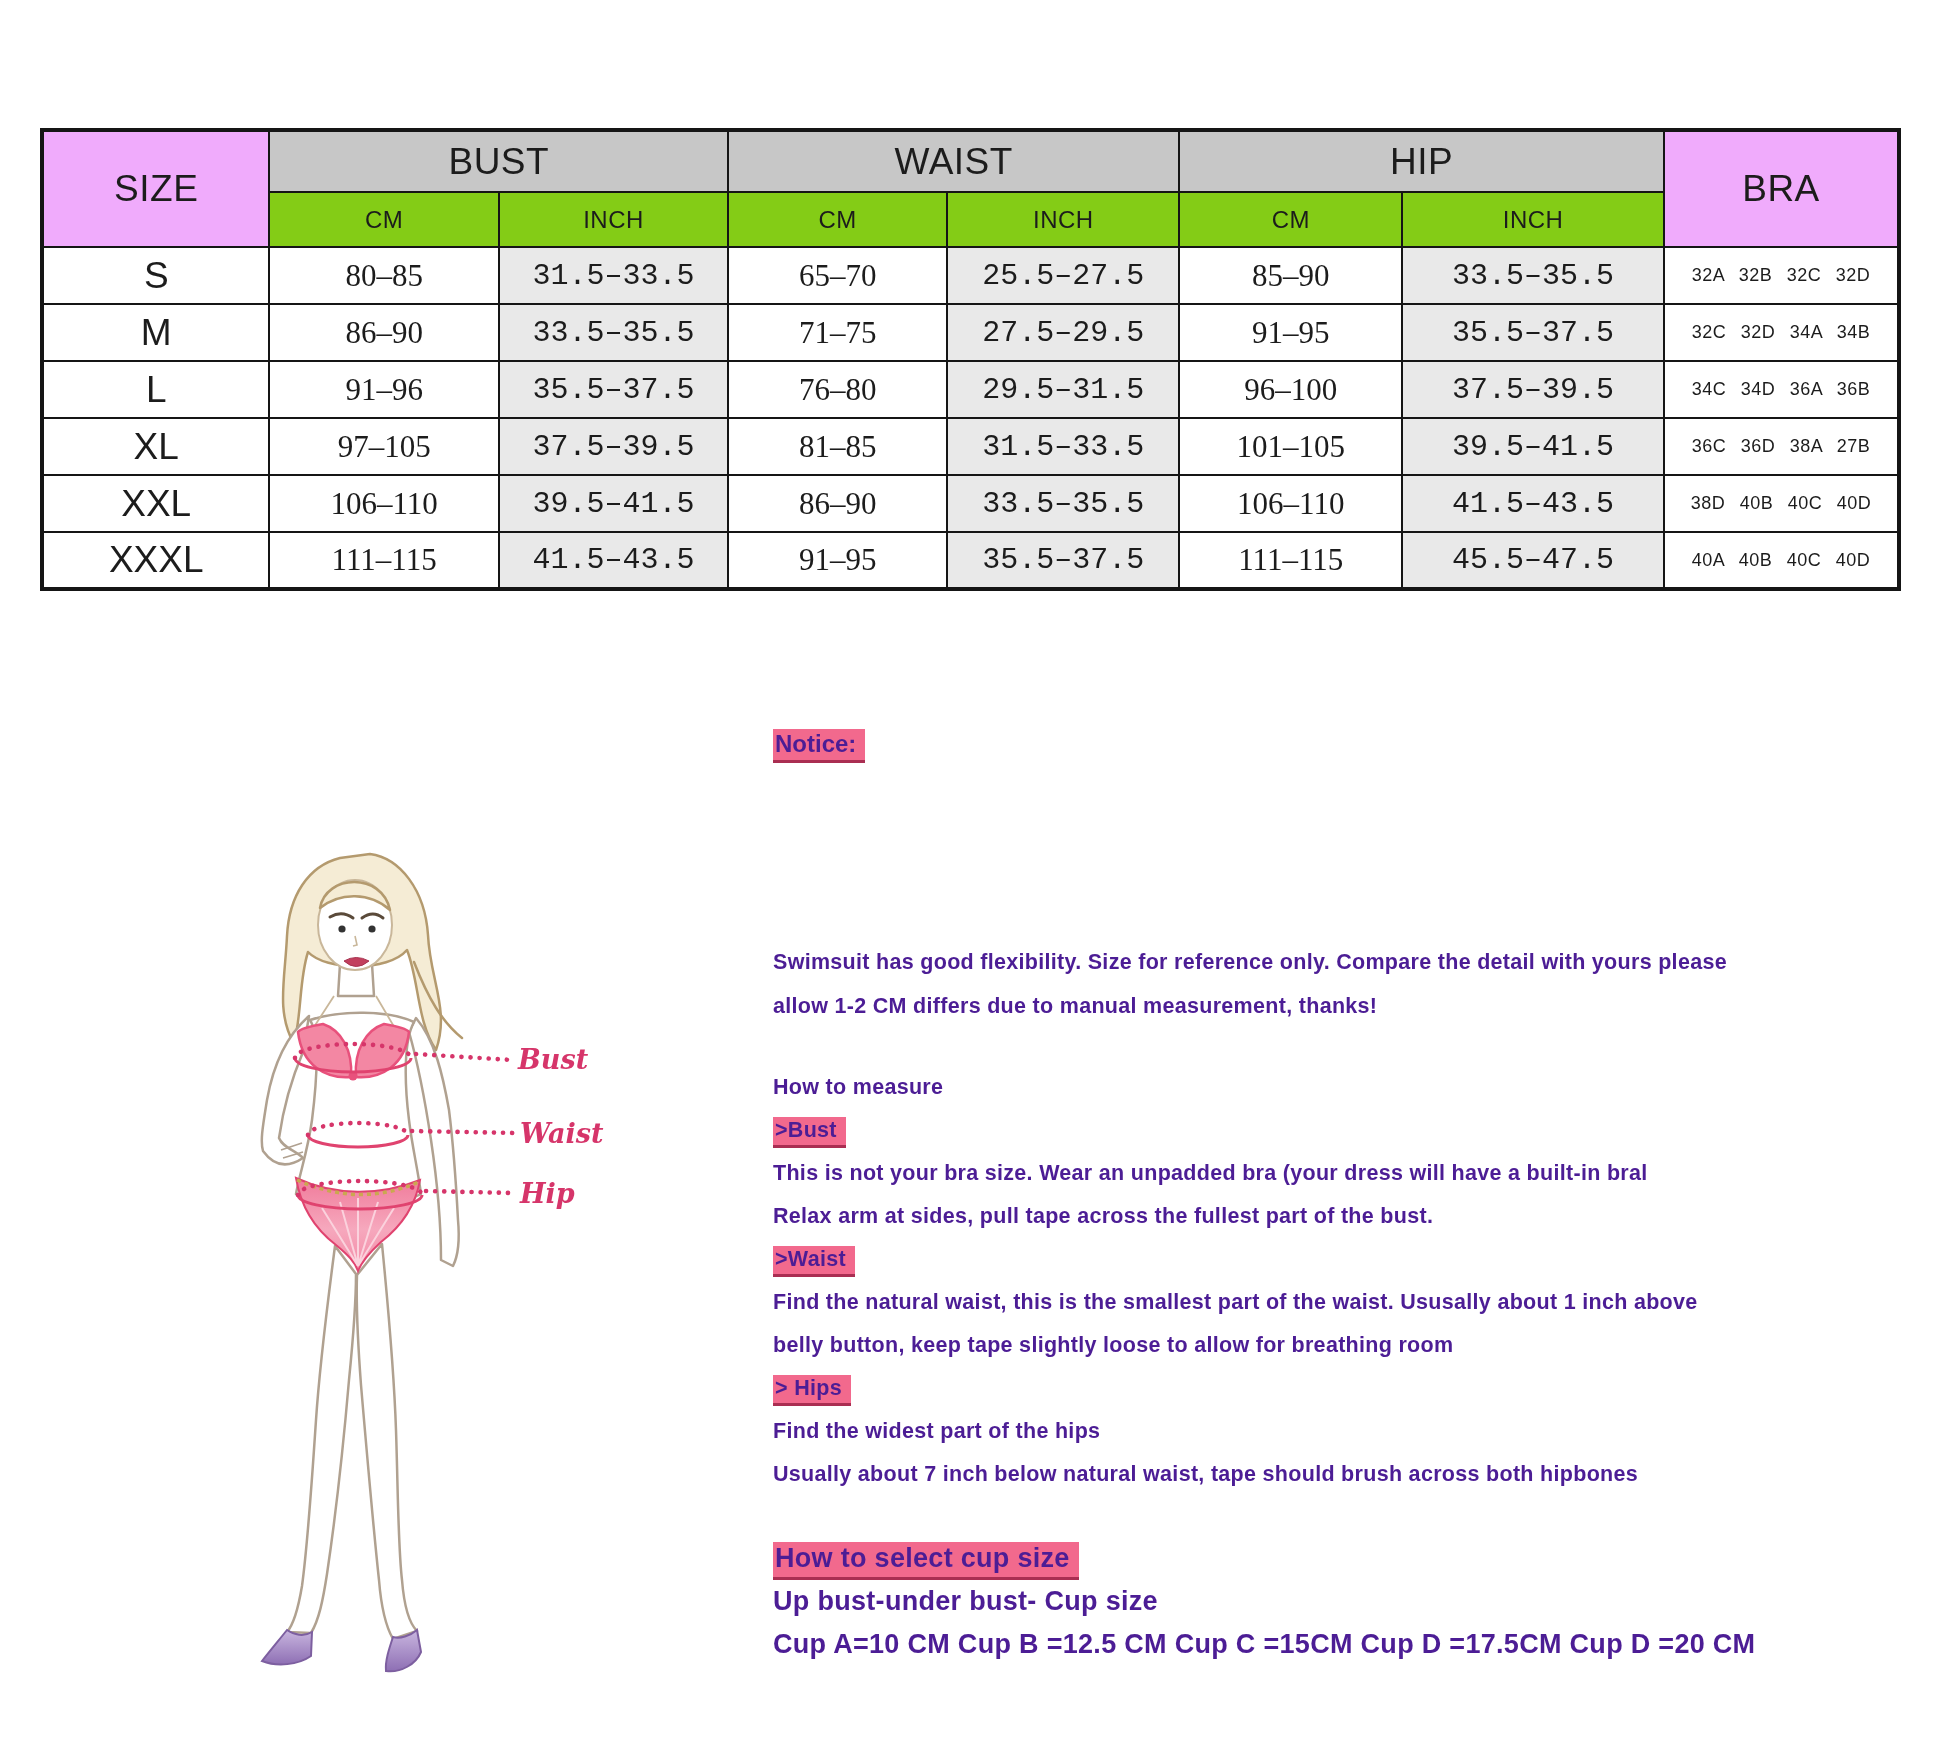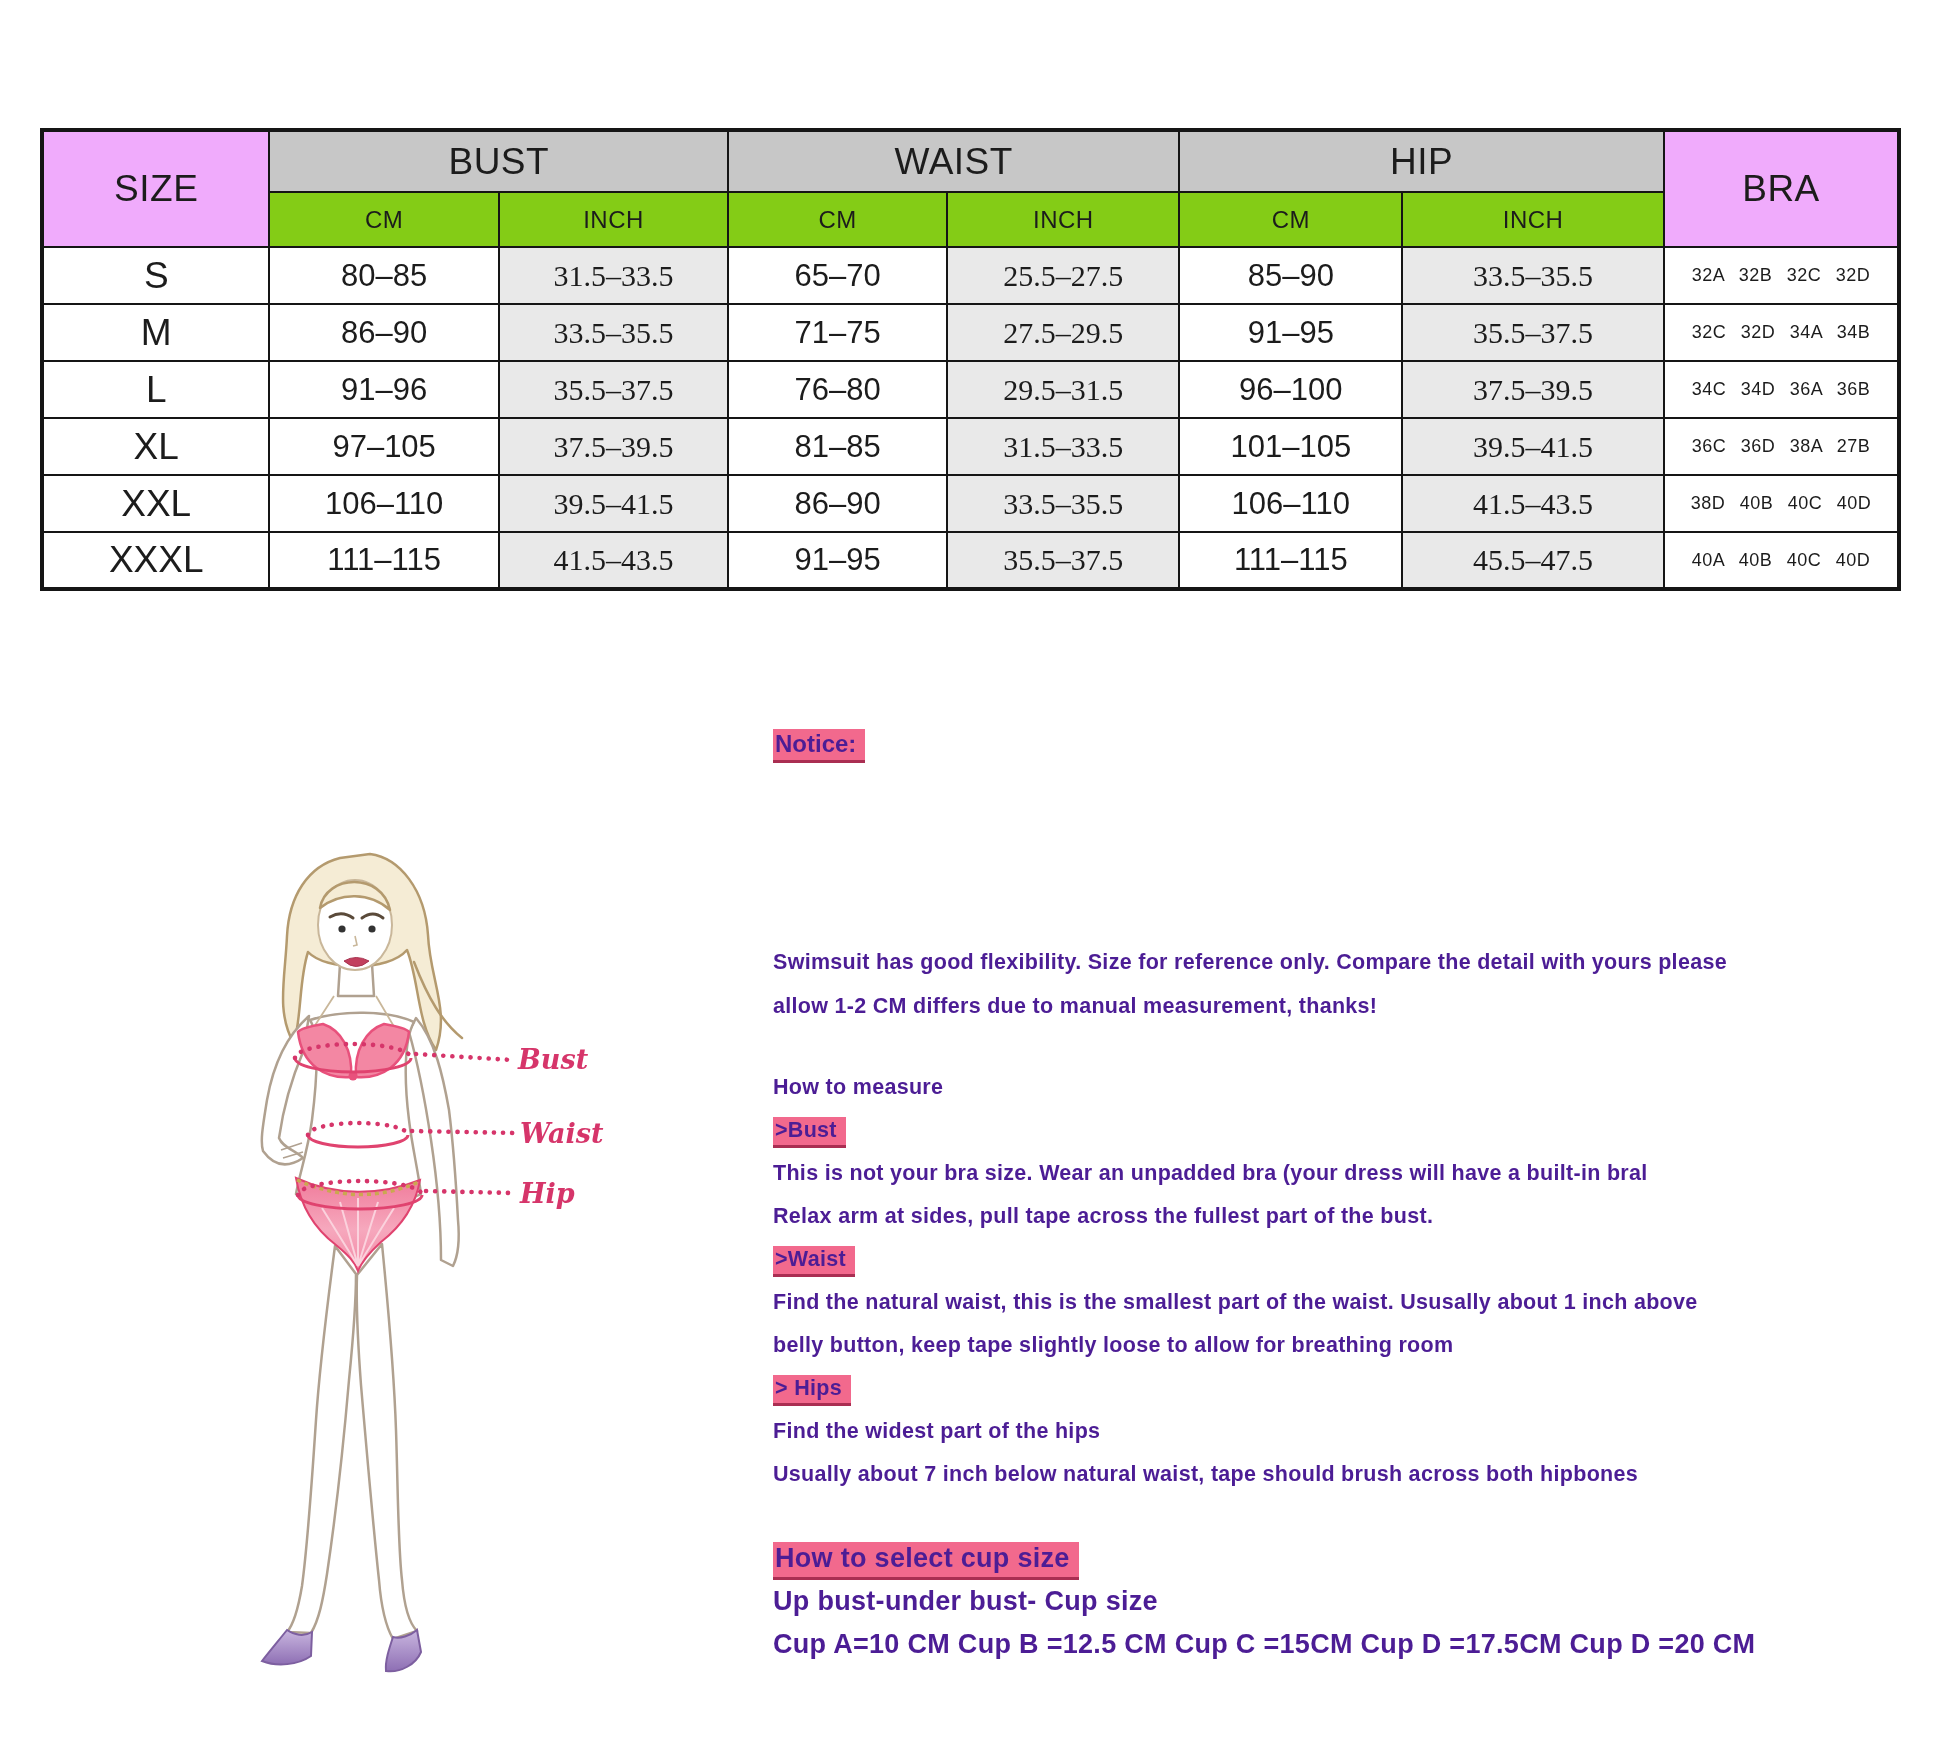--- a/index.html
+++ b/index.html
@@ -12,22 +12,22 @@
   table.size-chart td,table.size-chart th{border:2px solid #151515;text-align:center;
     vertical-align:middle;padding:0;overflow:hidden;white-space:nowrap;}
   table.size-chart{border:4px solid #151515;}
   tr.grp-row{height:62px;}
   tr.sub-row{height:55px;}
   tr.data-row{height:57px;}
   th.grp{background:#c7c7c7;font-weight:400;font-size:37px;letter-spacing:0.5px;}
   th.sub{background:#84cc16;font-weight:400;font-size:24px;letter-spacing:0.5px;border-bottom:4px solid #151515;}
   th.side{background:#f0abfc;font-weight:400;font-size:37px;letter-spacing:0.5px;border-bottom:4px solid #151515;}
   td.size-cell{font-size:37px;font-weight:400;}
-  td.cm-cell{font-size:31px;font-family:Liberation Sans, sans-serif;}
-  td.inch-cell{font-size:30px;font-family:Liberation Serif, serif;background:#e9e9e9;}
+  td.cm-cell{font-size:31px;font-family:Liberation Serif, serif;}
+  td.inch-cell{font-size:30px;font-family:Liberation Mono, monospace;background:#e9e9e9;}
   td.bra-cell{font-size:18px;word-spacing:9px;letter-spacing:0.5px;}
 
   
   .txtline{position:relative;white-space:nowrap;font-weight:bold;color:#4c1d95;}
   #notice-heading{position:absolute;left:773px;top:729px;font-size:24px;font-weight:bold;}
   #para1{position:absolute;left:773px;top:772px;font-size:23.5px;line-height:43px;
          letter-spacing:0.8px;word-spacing:4px;}
   #para2{position:absolute;left:773px;top:940px;font-size:21.5px;line-height:44px;letter-spacing:0.3px;}
   #measure-block{position:absolute;left:773px;top:1066px;font-size:21.5px;line-height:43px;letter-spacing:0.3px;}
   #cup-block{position:absolute;left:773px;top:1537px;font-size:27px;line-height:43px;letter-spacing:0.3px;}

